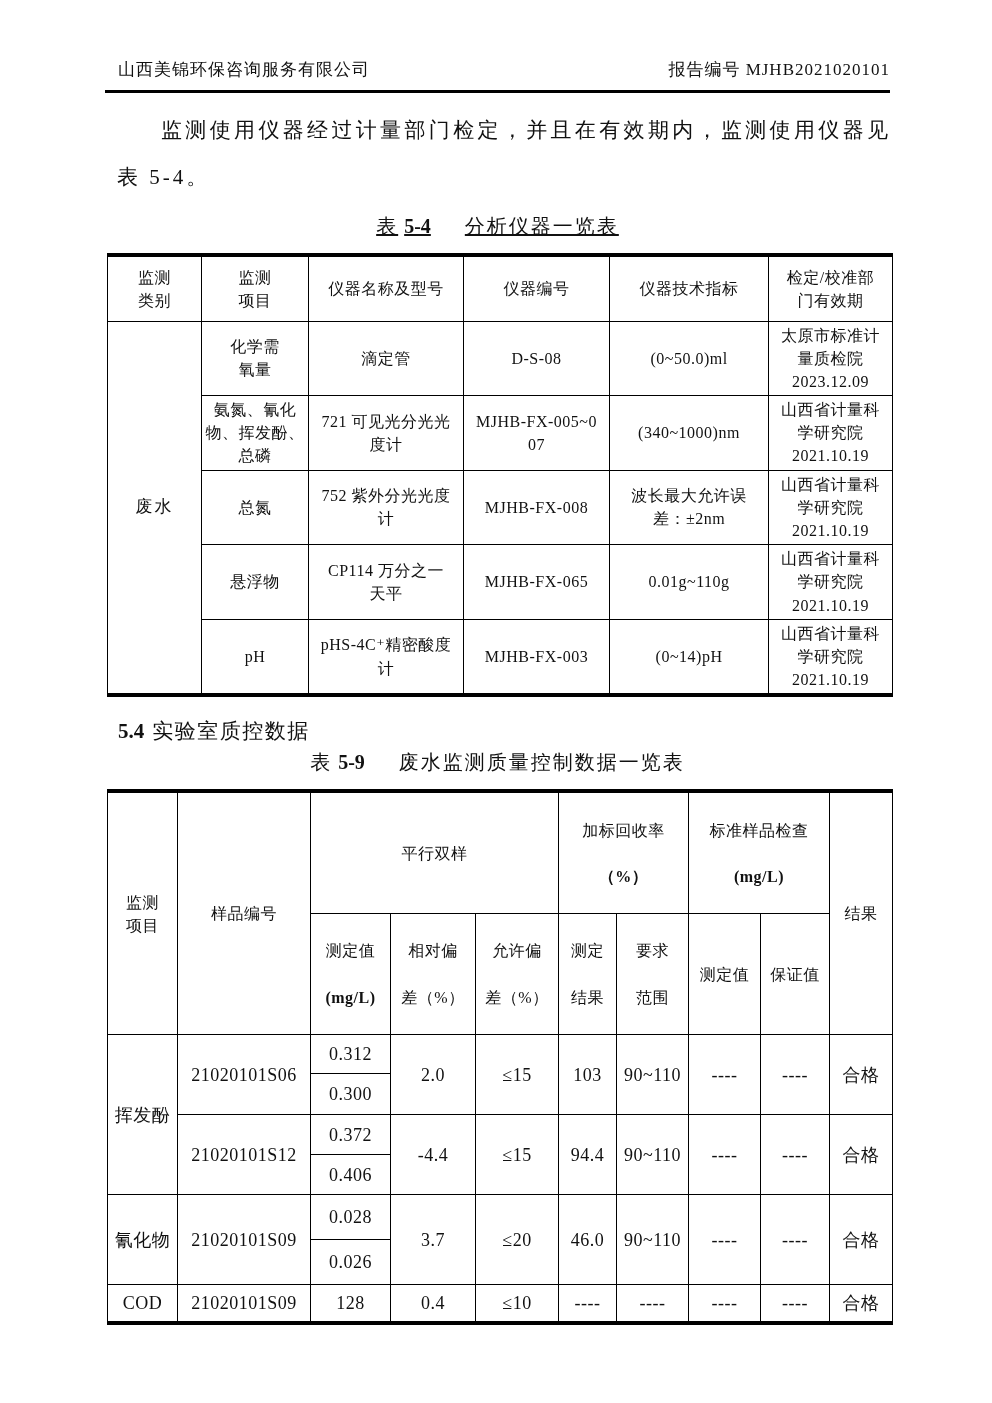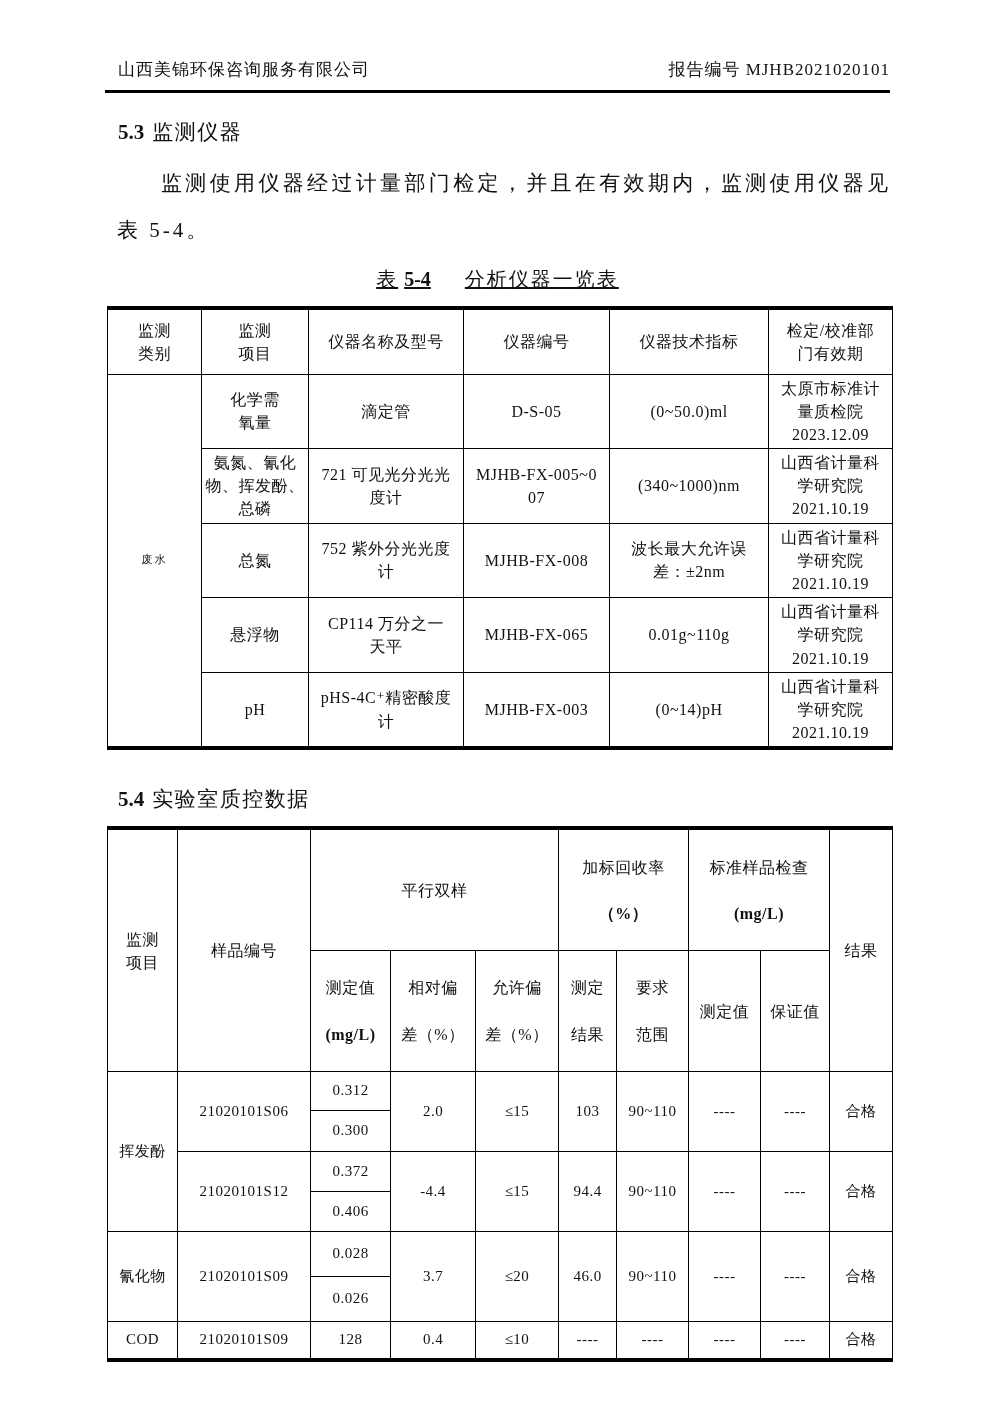--- a/index.html
+++ b/index.html
@@ -58,43 +58,40 @@
     vertical-align: middle;
     padding: 2px 3px;
     white-space: pre-line;
     font-weight: normal;
     letter-spacing: 0.5px;
     line-height: 1.45;
   }
   .tbl-54 { margin-top: 13px; }
   .tbl-54 th { font-size: 16px; }
   .tbl-54 td { font-size: 16px; }
-  .tbl-54 .cat-cell { font-size: 11px; letter-spacing: 2px; }
+  .tbl-54 .cat-cell { font-size: 17px; letter-spacing: 2px; }
 
   .tbl-59 { margin-top: 13px; }
   .tbl-59 th { font-size: 16px; }
-  .tbl-59 td { font-size: 15px; }
+  .tbl-59 td { font-size: 18px; }
   .hline { display: block; }
   .b { font-weight: bold; }
 </style>
 </head>
 <body>
 
 <div class="page">
   <div class="content">
 
     <div class="doc-header">
       <span>山西美锦环保咨询服务有限公司</span>
       <span>报告编号 MJHB2021020101</span>
     </div>
     <div class="header-rule"></div>
 
-    <div class="section-heading">
-      <span class="num">5.3</span><span>监测仪器</span>
-    </div>
     <div class="para">监测使用仪器经过计量部门检定，并且在有效期内，监测使用仪器见表 5-4。</div>
 
     <div class="caption caption-54">
       <span>表</span><span class="cap-num">5-4</span><span>分析仪器一览表</span>
     </div>
 
     <table class="tbl-54">
       <colgroup>
         <col style="width:94px">
           <col style="width:107px">
@@ -113,21 +110,21 @@
         <th>仪器编号</th>
         <th>仪器技术指标</th>
         <th>检定/校准部
 门有效期</th>
       </tr>
       <tr style="height:64px">
         <td class="cat-cell" rowspan="5">废水</td>
         <td>化学需
 氧量</td>
         <td>滴定管</td>
-        <td>D-S-05</td>
+        <td>D-S-08</td>
         <td>(0~50.0)ml</td>
         <td>太原市标准计
 量质检院
 2023.12.09</td>
       </tr>
       <tr style="height:69px">
         <td>氨氮、氰化
 物、挥发酚、
 总磷</td>
         <td>721 可见光分光光
@@ -166,24 +163,27 @@
 计</td>
         <td>MJHB-FX-003</td>
         <td>(0~14)pH</td>
         <td>山西省计量科
 学研究院
 2021.10.19</td>
       </tr>
     </tbody>
       </table>
 
-    <div class="section-heading" style="margin-top:35px">
+    <div class="section-heading" style="margin-top:20px">
       <span class="num">5.4</span><span>实验室质控数据</span>
     </div>
 
+    <div class="caption caption-59">
+      <span>表</span><span class="cap-num">5-9</span><span>废水监测质量控制数据一览表</span>
+    </div>
 
     <table class="tbl-59">
       <colgroup>
         <col style="width:70px">
           <col style="width:133px">
           <col style="width:80px">
           <col style="width:85px">
         <col style="width:83px">
           <col style="width:58px">
           <col style="width:72px">

